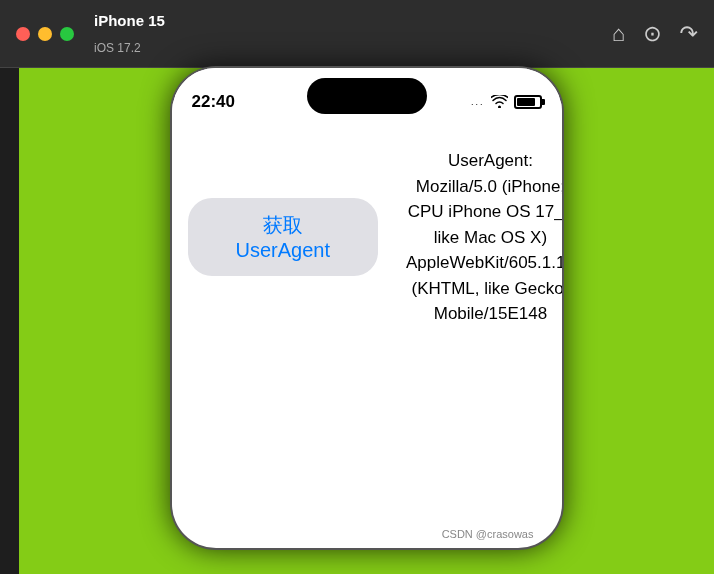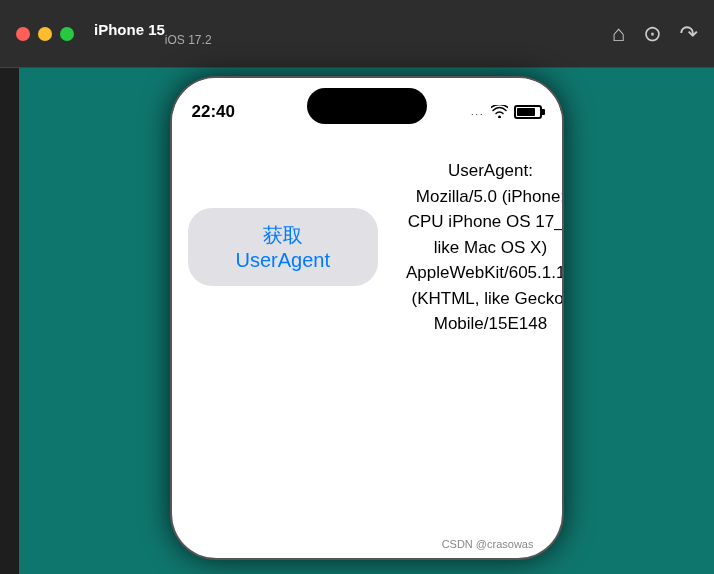--- a/index.html
+++ b/index.html
@@ -36,21 +36,21 @@
       cursor: pointer;
     }
 
     .dot-red { background: #ff5f57; }
     .dot-yellow { background: #ffbd2e; }
     .dot-green { background: #28c840; }
 
     .device-info {
       flex: 1;
       display: flex;
-      flex-direction: row;
+      flex-direction: column;
     }
 
     .device-name {
       color: #ffffff;
       font-size: 15px;
       font-weight: 700;
     }
 
     .device-os {
       color: #aaaaaa;
@@ -65,25 +65,25 @@
     }
 
     .titlebar-icon {
       color: #cccccc;
       font-size: 22px;
       cursor: pointer;
     }
 
     
     .simulator-area {
-      background: #0f766e;
+      background: #84cc16;
       display: flex;
       justify-content: center;
       align-items: flex-start;
-      padding-top: 10px;
+      padding-top: 0;
       height: calc(574px - 68px);
       margin-left: 19px;
     }
 
     .iphone-frame {
       width: 390px;
       min-height: 480px;
       background: #ffffff;
       border-radius: 44px;
       overflow: hidden;

